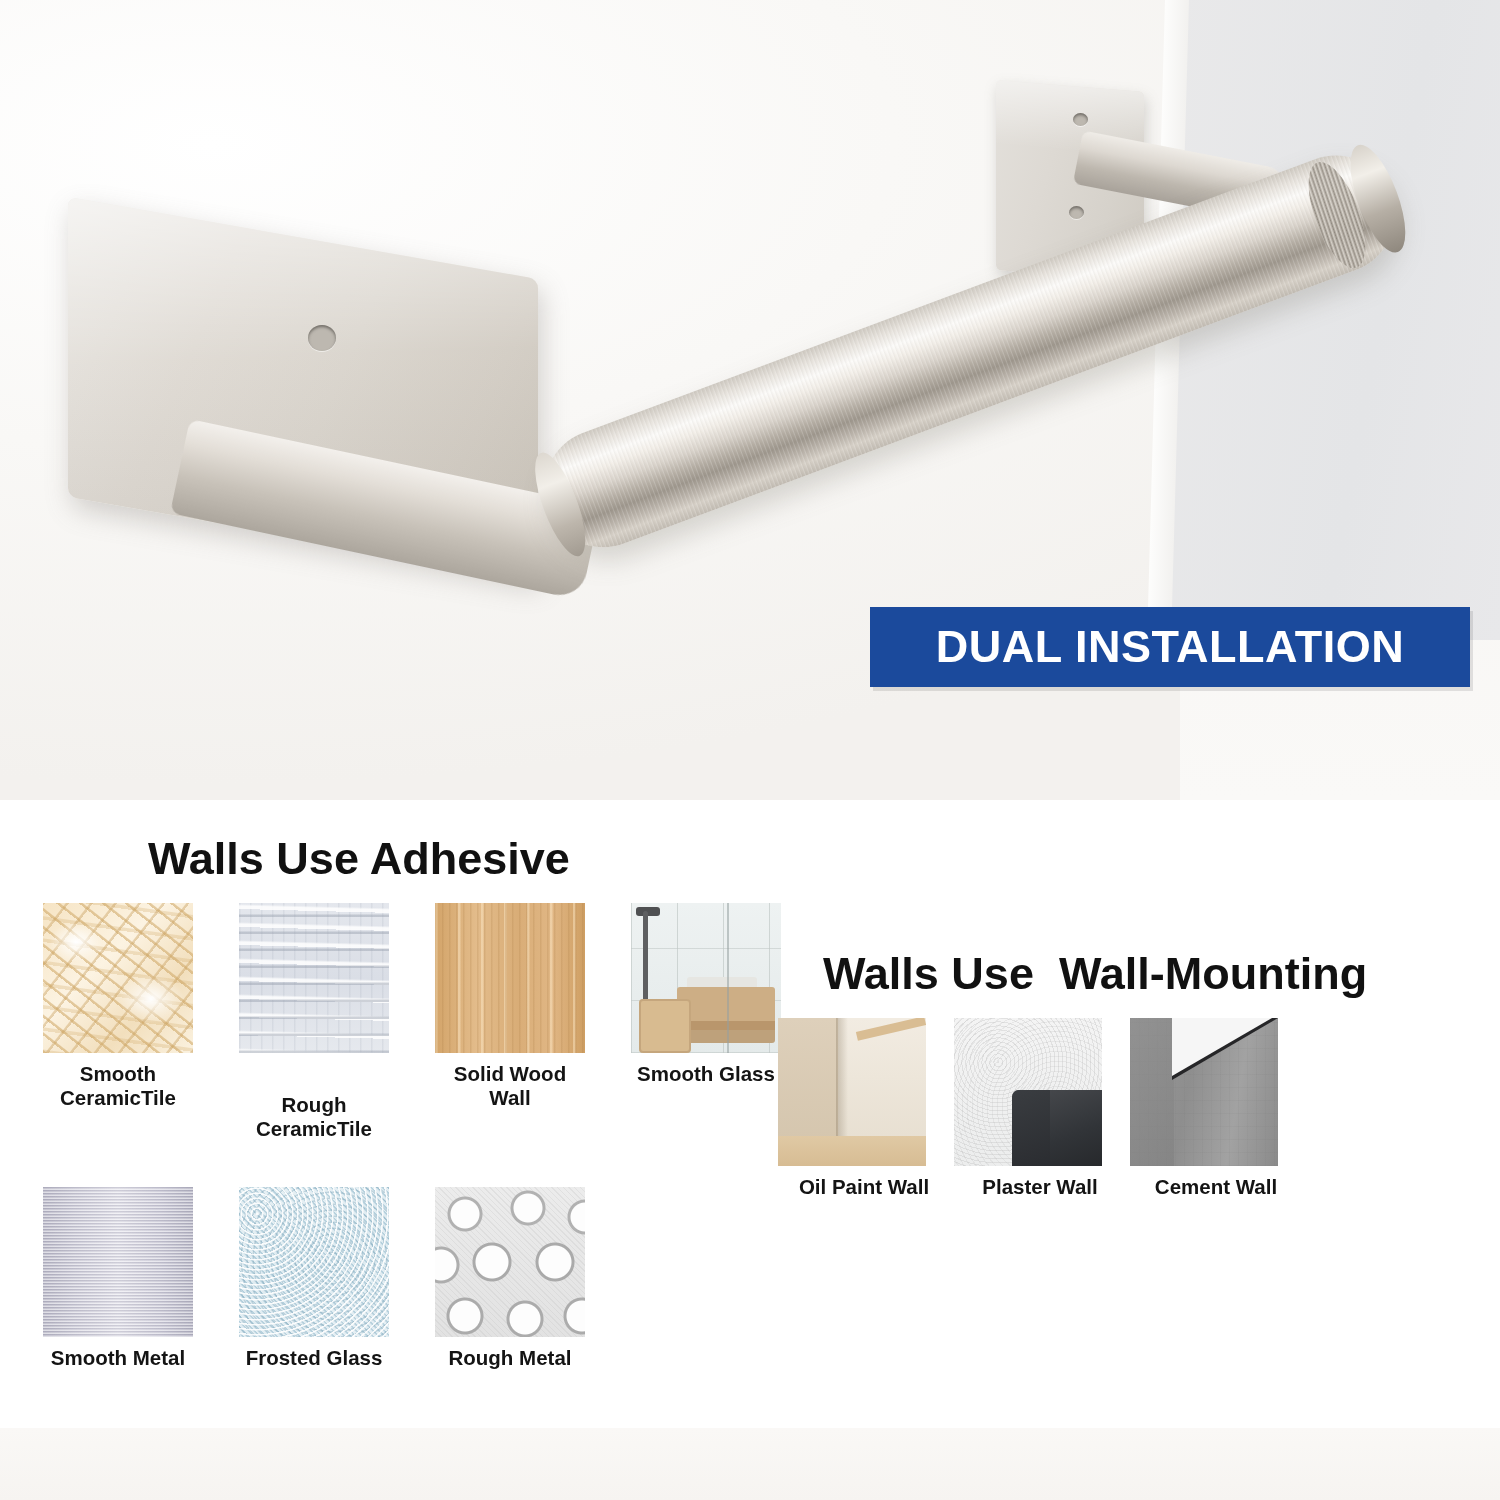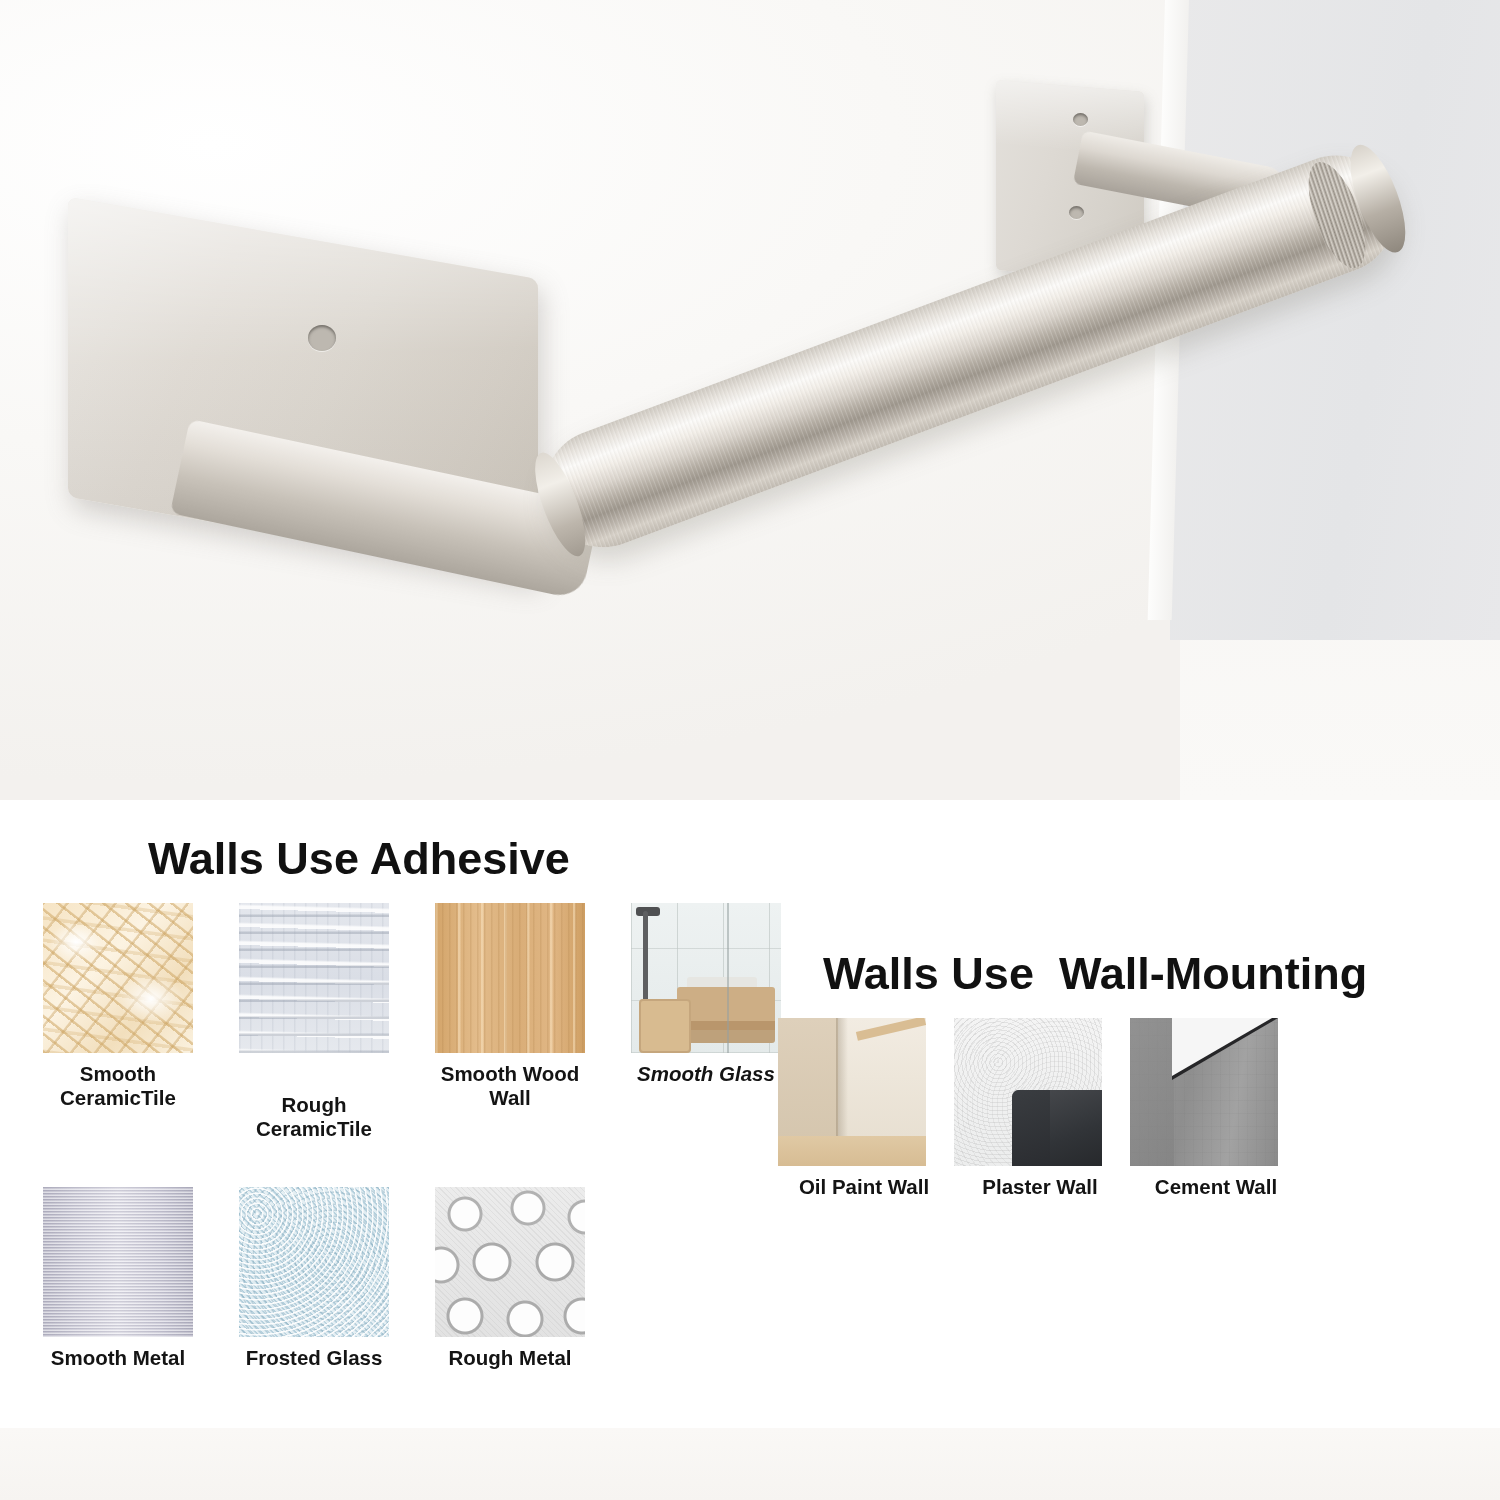--- a/index.html
+++ b/index.html
@@ -329,20 +329,23 @@
     <div class="bar-wrap">
       <div class="bar">
         <div class="bar-brush"></div>
         <div class="bar-end-left"></div>
         <div class="bar-knurl"></div>
         <div class="bar-cap"></div>
       </div>
     </div>
   </div>
 
+  <div class="badge" style="background: rgb(27, 74, 156);">
+    <span class="badge-text">DUAL INSTALLATION</span>
+  </div>
 
   <div class="section-title" id="adhesive-title">Walls Use Adhesive</div>
 
   <div class="swatch-grid" id="adhesive-grid">
 
     <div class="cell">
       <div class="swatch">
         <div class="tex t-ceramic-smooth"></div>
       </div>
       <div class="swatch-label" style="white-space: pre-line;">Smooth
@@ -355,37 +358,37 @@
       </div>
       <div class="swatch-label" style="white-space: pre-line; margin-top: 40px;">Rough
 CeramicTile</div>
     </div>
 
 
     <div class="cell">
       <div class="swatch">
         <div class="tex t-wood"></div>
       </div>
-      <div class="swatch-label" style="white-space: pre-line;">Smooth Wood Wall</div>
+      <div class="swatch-label" style="white-space: pre-line;">Solid Wood Wall</div>
     </div>
 
     <div class="cell">
       <div class="swatch">
         <div class="tex t-glass-smooth">
           <div class="ov bg-tilegrid"></div>
           <div class="ov bg-showerhead"></div>
           <div class="ov bg-shower"></div>
           <div class="ov bg-towel"></div>
           <div class="ov bg-bench"></div>
           <div class="ov bg-bench2"></div>
           <div class="ov bg-basket"></div>
           <div class="ov bg-glassline"></div>
         </div>
       </div>
-      <div class="swatch-label" style="white-space: pre-line; font-style: italic;">Smooth Glass</div>
+      <div class="swatch-label" style="white-space: pre-line;">Smooth Glass</div>
     </div>
 
     <div class="cell">
       <div class="swatch">
         <div class="tex t-metal-smooth"></div>
       </div>
       <div class="swatch-label" style="white-space: pre-line;">Smooth Metal</div>
     </div>
 
     <div class="cell">

